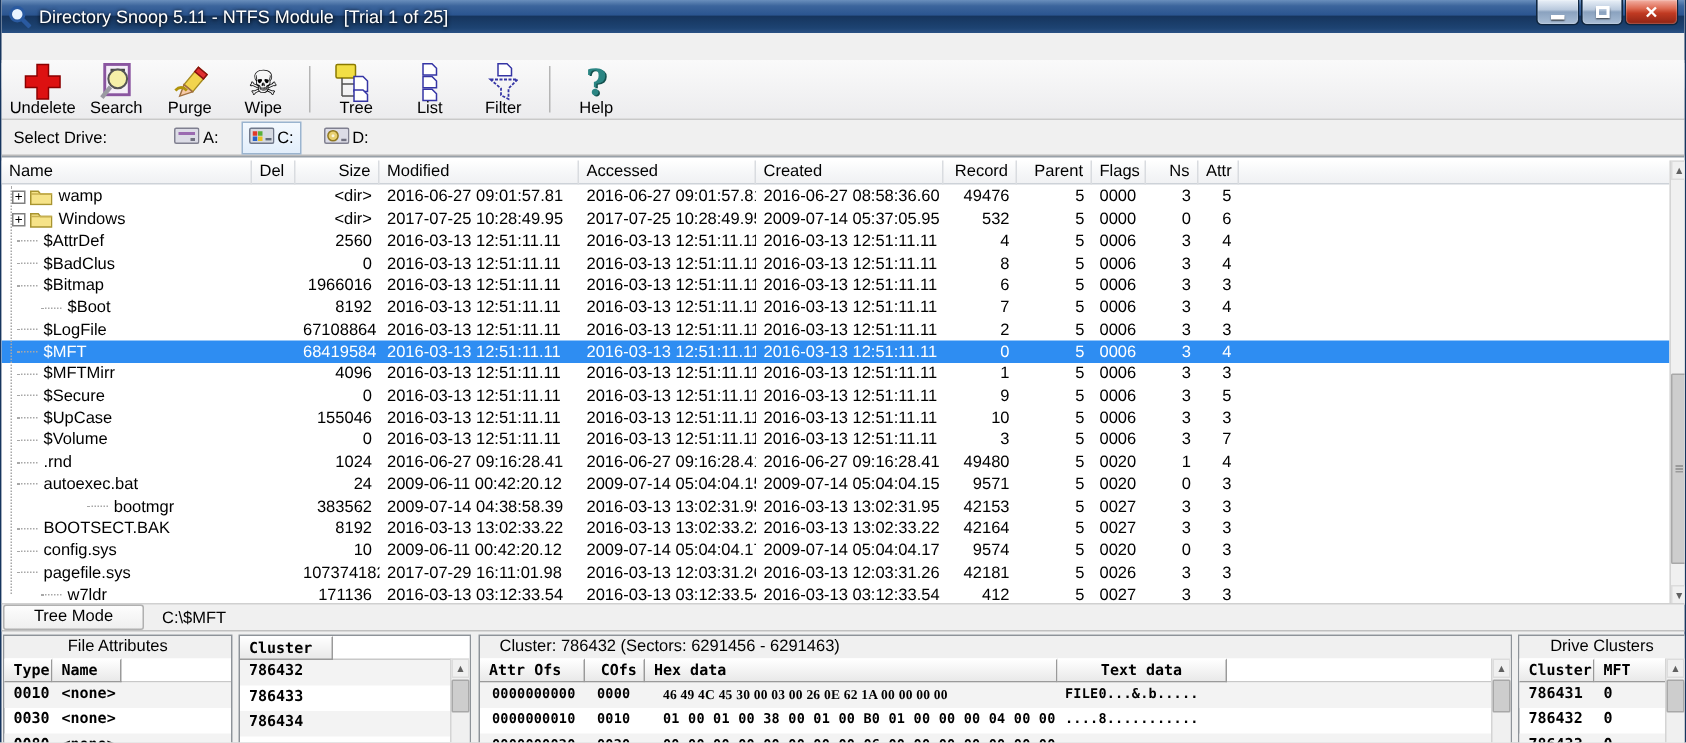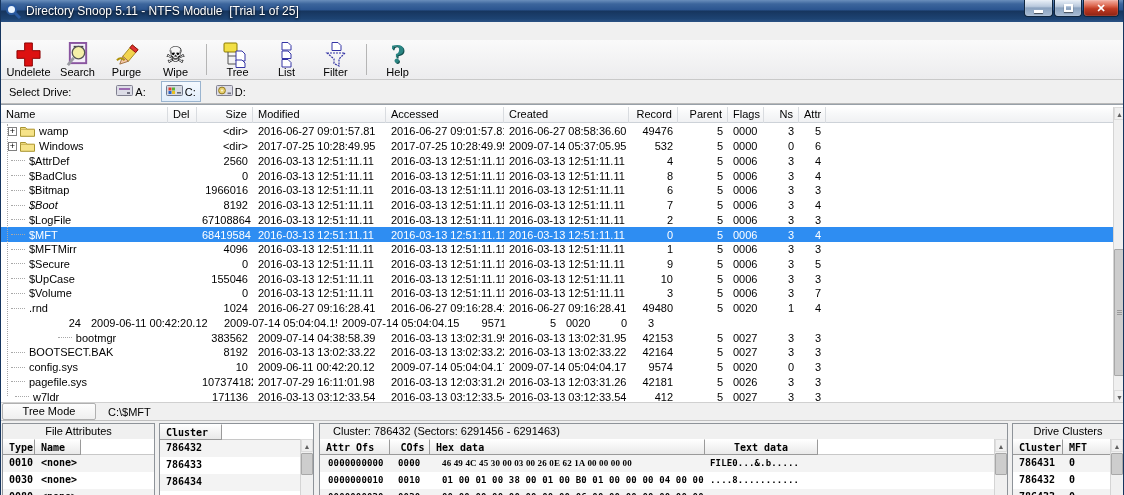--- a/index.html
+++ b/index.html
@@ -347,21 +347,21 @@
           <div class="td" style="width: 133px;">2016-03-13 12:51:11.11</div>
           <div class="td" style="width: 118px;">2016-03-13 12:51:11.11</div>
           <div class="td" style="width: 125px;">2016-03-13 12:51:11.11</div>
           <div class="td right" style="width: 49px;">6</div>
           <div class="td right" style="width: 50px;">5</div>
           <div class="td" style="width: 36px;">0006</div>
           <div class="td right" style="width: 35px;">3</div>
           <div class="td right" style="width: 27px;">3</div>
         </div>
         <div class="t-row">
-          <div class="td name-td" style="width: 167px; padding-left: 0px; font-style: italic;">
+          <div class="td name-td" style="width: 167px; padding-left: 16px;">
             <span class="connector"></span>
             <span>$Boot</span>
           </div>
           <div class="td" style="width: 29px;"></div>
           <div class="td right" style="width: 56px;">8192</div>
           <div class="td" style="width: 133px;">2016-03-13 12:51:11.11</div>
           <div class="td" style="width: 118px;">2016-03-13 12:51:11.11</div>
           <div class="td" style="width: 125px;">2016-03-13 12:51:11.11</div>
           <div class="td right" style="width: 49px;">7</div>
           <div class="td right" style="width: 50px;">5</div>
@@ -475,20 +475,24 @@
           <div class="td" style="width: 133px;">2016-06-27 09:16:28.41</div>
           <div class="td" style="width: 118px;">2016-06-27 09:16:28.41</div>
           <div class="td" style="width: 125px;">2016-06-27 09:16:28.41</div>
           <div class="td right" style="width: 49px;">49480</div>
           <div class="td right" style="width: 50px;">5</div>
           <div class="td" style="width: 36px;">0020</div>
           <div class="td right" style="width: 35px;">1</div>
           <div class="td right" style="width: 27px;">4</div>
         </div>
         <div class="t-row">
+          <div class="td name-td" style="width: 167px; padding-left: 0px;">
+            <span class="connector"></span>
+            <span>autoexec.bat</span>
+          </div>
           <div class="td" style="width: 29px;"></div>
           <div class="td right" style="width: 56px;">24</div>
           <div class="td" style="width: 133px;">2009-06-11 00:42:20.12</div>
           <div class="td" style="width: 118px;">2009-07-14 05:04:04.15</div>
           <div class="td" style="width: 125px;">2009-07-14 05:04:04.15</div>
           <div class="td right" style="width: 49px;">9571</div>
           <div class="td right" style="width: 50px;">5</div>
           <div class="td" style="width: 36px;">0020</div>
           <div class="td right" style="width: 35px;">0</div>
           <div class="td right" style="width: 27px;">3</div>
@@ -551,21 +555,21 @@
           <div class="td" style="width: 133px;">2017-07-29 16:11:01.98</div>
           <div class="td" style="width: 118px;">2016-03-13 12:03:31.26</div>
           <div class="td" style="width: 125px;">2016-03-13 12:03:31.26</div>
           <div class="td right" style="width: 49px;">42181</div>
           <div class="td right" style="width: 50px;">5</div>
           <div class="td" style="width: 36px;">0026</div>
           <div class="td right" style="width: 35px;">3</div>
           <div class="td right" style="width: 27px;">3</div>
         </div>
         <div class="t-row">
-          <div class="td name-td" style="width: 167px; padding-left: 4px;">
+          <div class="td name-td" style="width: 167px; padding-left: 16px;">
             <span class="connector"></span>
             <span>w7ldr</span>
           </div>
           <div class="td" style="width: 29px;"></div>
           <div class="td right" style="width: 56px;">171136</div>
           <div class="td" style="width: 133px;">2016-03-13 03:12:33.54</div>
           <div class="td" style="width: 118px;">2016-03-13 03:12:33.54</div>
           <div class="td" style="width: 125px;">2016-03-13 03:12:33.54</div>
           <div class="td right" style="width: 49px;">412</div>
           <div class="td right" style="width: 50px;">5</div>

